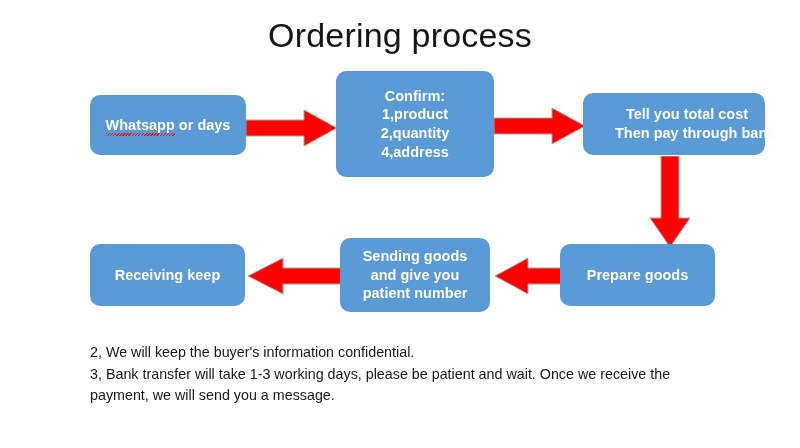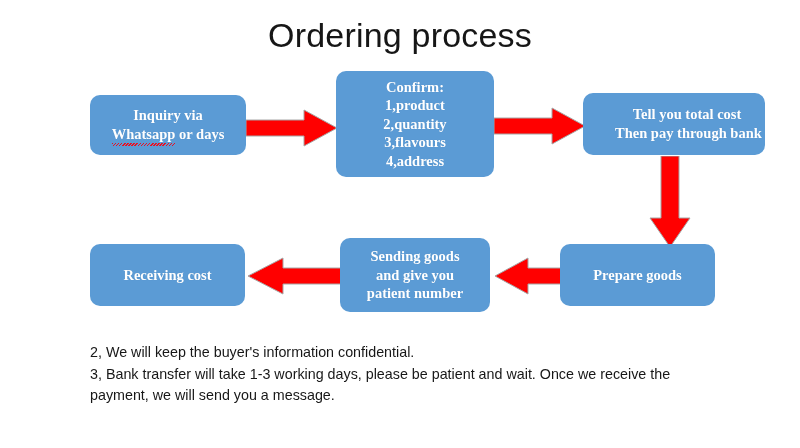--- a/index.html
+++ b/index.html
@@ -46,21 +46,20 @@
     color: #ffffff;
     font-weight: bold;
     font-size: 14.5px;
     line-height: 1.28;
     text-align: center;
     display: flex;
     align-items: center;
     justify-content: center;
     padding: 4px 6px;
     text-shadow: 0 0 1px rgba(0,0,0,0.10);
-    font-family: Liberation Serif, serif;
   }
   .node .lines { width: 100%; }
   .node .ln { display: block; white-space: nowrap; }
 
   
   .misspell {
     position: relative;
     display: inline-block;
   }
   .misspell::after {
@@ -146,31 +145,29 @@
   </div>
 
   <div class="arrow" id="arrow-5">
     <svg viewBox="0 0 98 40" width="98" height="40" xmlns="http://www.w3.org/2000/svg">
       <polygon points="98,12 38,12 38,2 3,20 38,38 38,28 98,28" fill="#FF0000" stroke="#A6A6A6" stroke-width="1"></polygon>
     </svg>
   </div>
 
   <div class="node" id="node-inquiry">
     <span class="lines">
-      <span class="ln">Inquiry via</span>
       <span class="ln"><span class="misspell">Whatsapp</span><span> or days</span></span>
     </span>
   </div>
 
   <div class="node" id="node-confirm">
     <span class="lines">
       <span class="ln">Confirm:</span>
       <span class="ln">1,product</span>
       <span class="ln">2,quantity</span>
-      <span class="ln">3,flavours</span>
       <span class="ln">4,address</span>
     </span>
   </div>
 
   <div class="node" id="node-cost">
     <span class="lines">
       <span class="ln">Tell you total cost</span>
       <span class="ln">Then pay through bank</span>
     </span>
   </div>
@@ -184,21 +181,21 @@
   <div class="node" id="node-sending">
     <span class="lines">
       <span class="ln">Sending goods</span>
       <span class="ln">and give you</span>
       <span class="ln">patient number</span>
     </span>
   </div>
 
   <div class="node" id="node-receive">
     <span class="lines">
-      <span class="ln">Receiving cost</span>
+      <span class="ln">Receiving keep</span>
     </span>
   </div>
 
   <div class="notes">
     <p>2, We will keep the buyer's information confidential.</p>
     <p>3, Bank transfer will take 1-3 working days, please be patient and wait. Once we receive the payment, we will send you a message.</p>
   </div>
 
 </div>
 

